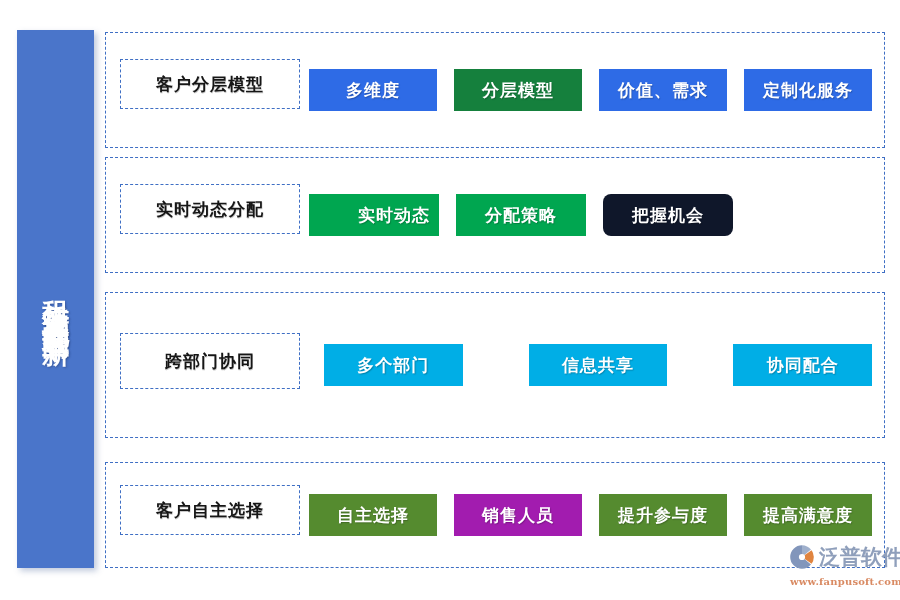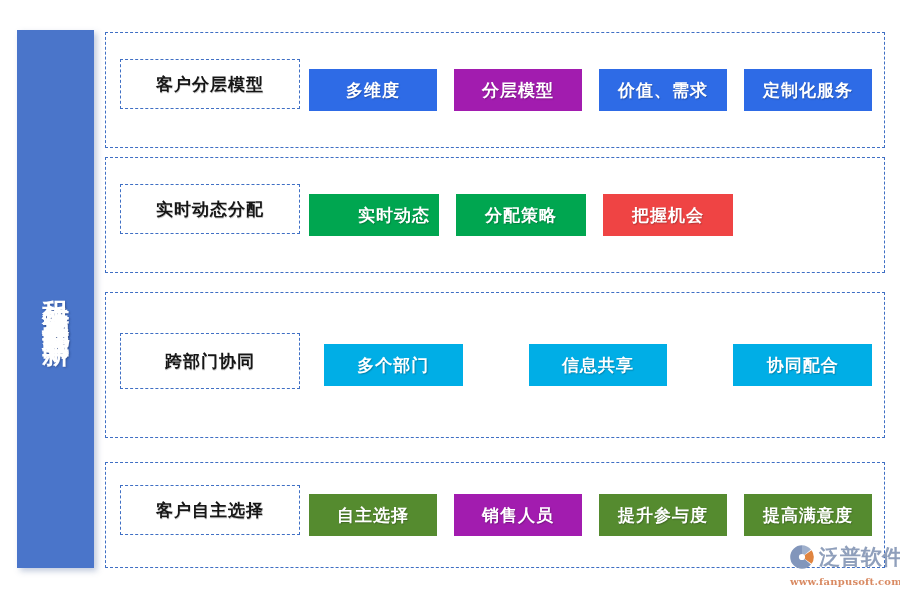--- a/index.html
+++ b/index.html
@@ -176,38 +176,38 @@
   </div>
 
   <div class="group" id="group-0" style="top: 32px; height: 116px; border-color: rgb(63, 111, 196);">
     <div class="group-inner">
       <div class="label-box" style="top: 26px; height: 50px; width: 180px; border-color: rgb(63, 111, 196);">
         <span class="label-text">客户分层模型</span>
       </div>
       <div class="pill-area">
         <div class="pill-row four">
           <div class="pill" style="background: rgb(46, 107, 230);">多维度</div>
-          <div class="pill" style="background: #a21caf; font-family: Liberation Serif, serif;">分层模型</div>
+          <div class="pill" style="background: #15803d; font-family: Liberation Serif, serif;">分层模型</div>
           <div class="pill" style="background: rgb(46, 107, 230);">价值、需求</div>
           <div class="pill" style="background: rgb(46, 107, 230);">定制化服务</div>
         </div>
       </div>
     </div>
   </div>
 
   <div class="group" id="group-1" style="top: 157px; height: 116px; border-color: rgb(63, 111, 196);">
     <div class="group-inner">
       <div class="label-box" style="top: 26px; height: 50px; width: 180px; border-color: rgb(63, 111, 196);">
         <span class="label-text">实时动态分配</span>
       </div>
       <div class="pill-area">
         <div class="pill-row four">
           <div class="pill" style="background: rgb(0, 166, 80); padding-left: 40px;">实时动态</div>
           <div class="pill" style="background: rgb(0, 166, 80);">分配策略</div>
-          <div class="pill" style="background: #ef4444;">把握机会</div>
+          <div class="pill" style="background: #0f172a; border-radius: 8px;">把握机会</div>
         </div>
       </div>
     </div>
   </div>
 
   <div class="group" id="group-2" style="top: 292px; height: 146px; border-color: rgb(63, 111, 196);">
     <div class="group-inner">
       <div class="label-box" style="top: 40px; height: 56px; width: 180px; border-color: rgb(63, 111, 196);">
         <span class="label-text">跨部门协同</span>
       </div>

